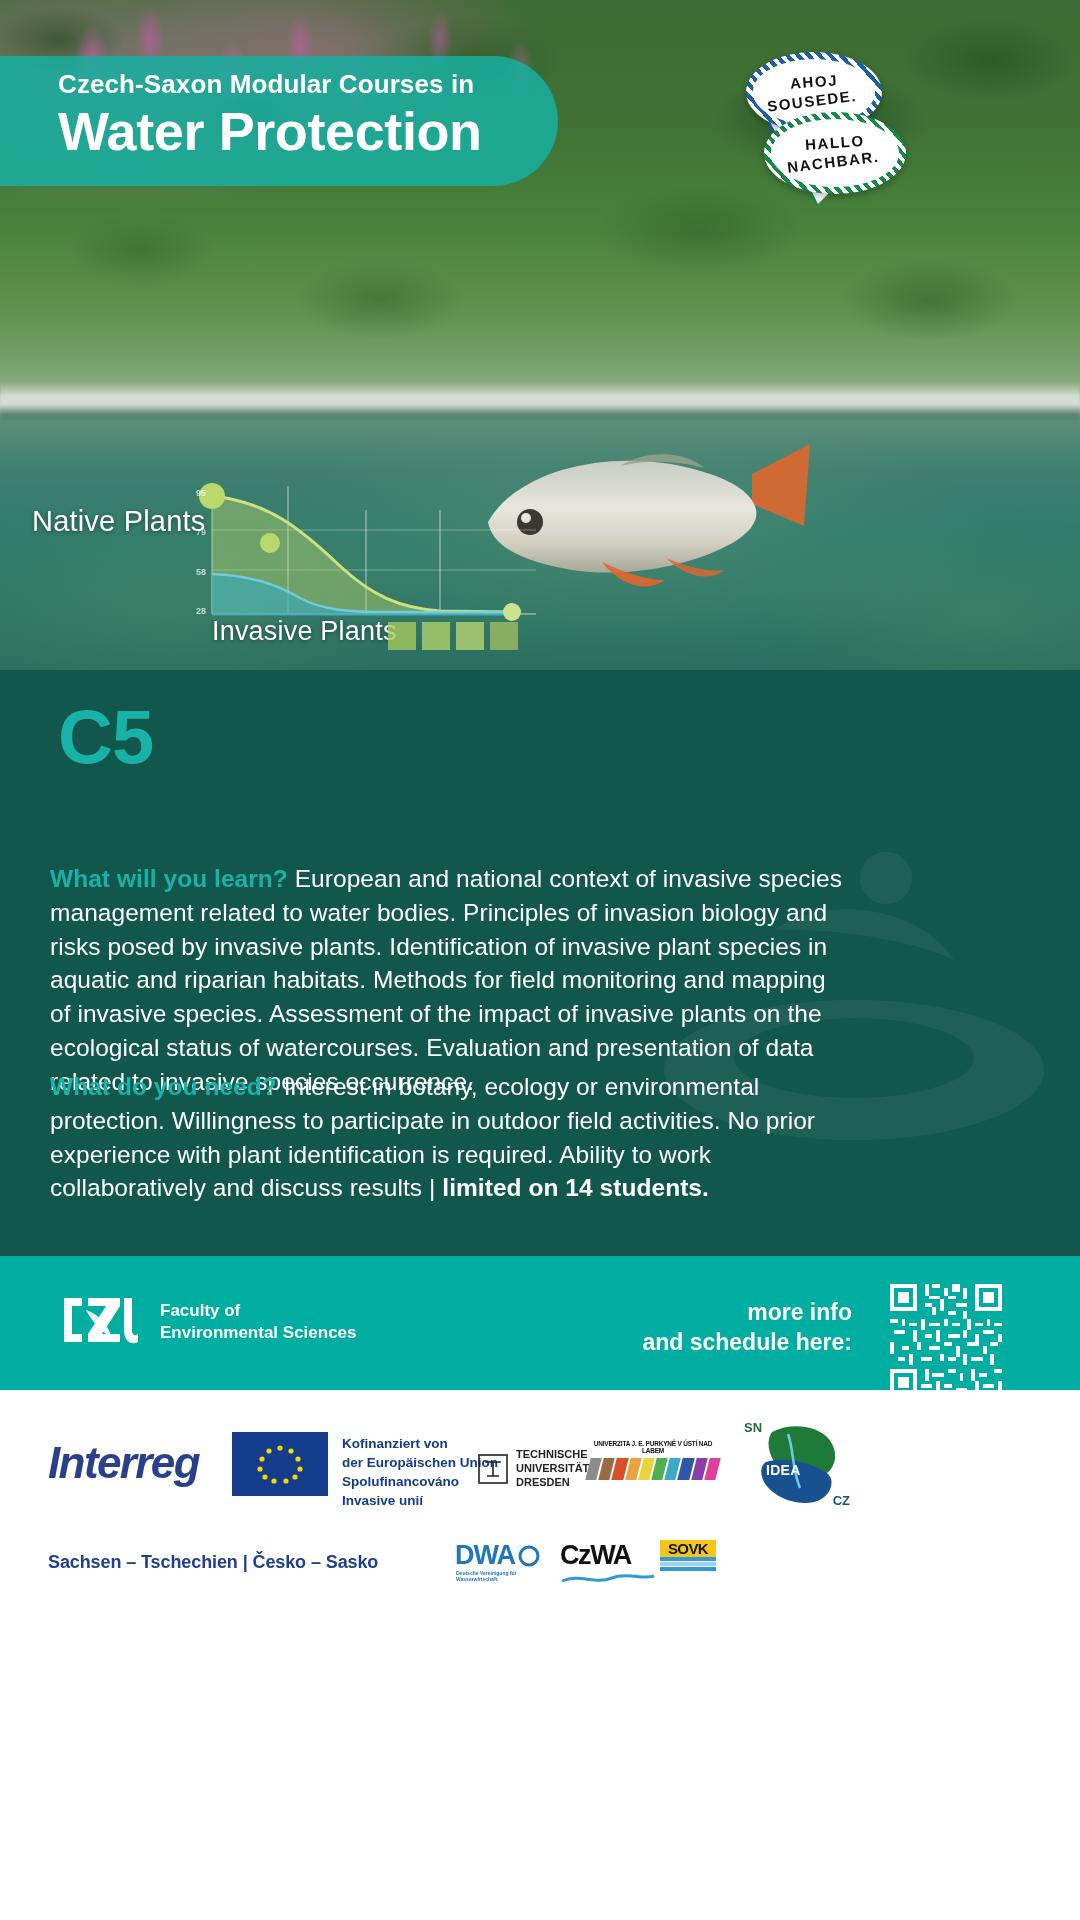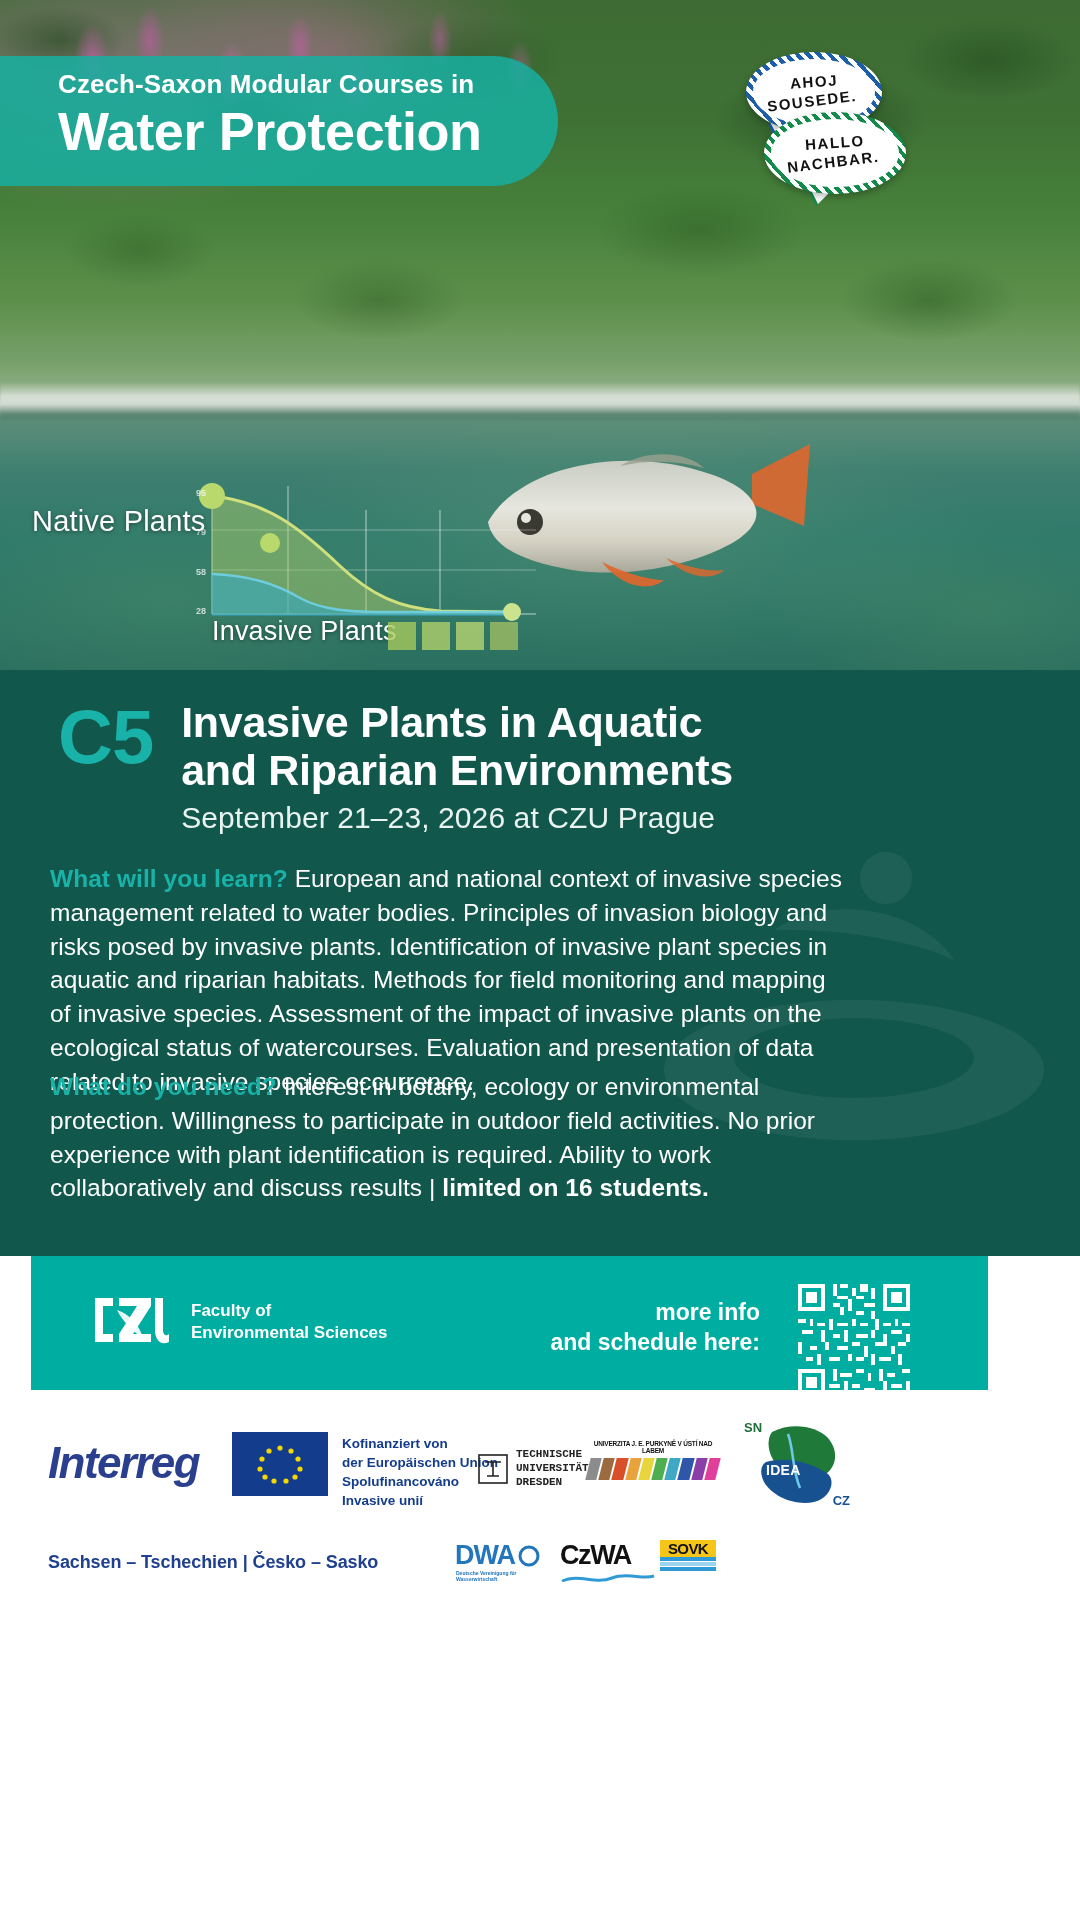--- a/index.html
+++ b/index.html
@@ -176,23 +176,22 @@
     position: absolute; left: 50px; width: 800px;
     color: #ffffff; font-size: 24.5px; line-height: 1.38; letter-spacing: .05px;
   }
   .para.p1 { top: 192px; }
   .para.p2 { top: 400px; }
   .q { color: #19b2a8; font-weight: 700; }
   .strong { font-weight: 700; }
 
   
   .band-teal {
-    position: absolute; left: 0; top: 1256px; width: 957px; height: 134px;
+    position: absolute; left: 0; top: 1256px; width: 1080px; height: 134px;
     background: #00ada1;
-    margin-left: 31px;
   }
   .czu-logo { position: absolute; left: 58px; top: 32px; width: 86px; height: 64px; }
   .czu-text {
     position: absolute; left: 160px; top: 44px;
     color: #ffffff; font-size: 17px; font-weight: 700; line-height: 1.28;
   }
   .moreinfo {
     position: absolute; right: 228px; top: 42px; text-align: right;
     color: #ffffff; font-size: 23px; font-weight: 700; line-height: 1.3;
   }
@@ -213,21 +212,21 @@
     background: #143c8c;
   }
   .eu-text {
     position: absolute; left: 342px; top: 44px;
     color: #143c8c; font-size: 13.5px; font-weight: 700; line-height: 1.42;
   }
   .sachsen {
     position: absolute; left: 48px; top: 162px;
     color: #1f3f8f; font-size: 18px; font-weight: 700; letter-spacing: -.1px; text-align: center;
   }
-  .tud { position: absolute; left: 478px; top: 58px; display: flex; align-items: center; gap: 8px; font-family: Liberation Mono, monospace; }
+  .tud { position: absolute; left: 478px; top: 58px; display: flex; align-items: center; gap: 8px; }
   .tud-text { color: #222; font-size: 11px; font-weight: 700; line-height: 1.25; }
   .ujep { position: absolute; left: 588px; top: 50px; width: 130px; }
   .ujep-text { color: #111; font-size: 6.5px; font-weight: 700; text-align: center; letter-spacing: -.2px; }
   .ujep-bars { display: flex; gap: 2px; margin-top: 4px; height: 22px; transform: skewX(-14deg); }
   .ujep-bars i { flex: 1; display: block; }
   .snideal { position: absolute; left: 742px; top: 28px; width: 110px; height: 90px; }
   .sn-lab { position: absolute; left: 2px; top: 2px; color: #1f6e3a; font-size: 13px; font-weight: 700; }
   .cz-lab { position: absolute; right: 2px; bottom: 0px; color: #17518f; font-size: 13px; font-weight: 700; }
   .idea-lab {
     position: absolute; left: 24px; top: 44px; color: #ffffff;
@@ -326,33 +325,28 @@
   <div class="body-green">
     <svg class="ghost-fish" viewBox="0 0 420 400">
       <ellipse cx="230" cy="250" rx="190" ry="70" fill="#ffffff"></ellipse>
       <ellipse cx="230" cy="238" rx="120" ry="40" fill="#12574c"></ellipse>
       <circle cx="262" cy="58" r="26" fill="#ffffff"></circle>
       <path d="M150 110 C210 70 300 92 330 140 C290 120 210 108 150 110 Z" fill="#ffffff"></path>
     </svg>
 
     <div class="course-head">
       <div class="course-code">C5</div>
-      <div>
-        <div class="course-title">Invasive Plants in Aquatic</div>
-        <div class="course-title">and Riparian Environments</div>
-        <div class="course-date">September 21–23, 2026 at CZU Prague</div>
-      </div>
     </div>
 
     <p class="para p1">
       <span class="q">What will you learn?</span><span> European and national context of invasive species management related to water bodies. Principles of invasion biology and risks posed by invasive plants. Identification of invasive plant species in aquatic and riparian habitats. Methods for field monitoring and mapping of invasive species. Assessment of the impact of invasive plants on the ecological status of watercourses.  Evaluation and presentation of data related to invasive species occurrence.</span>
     </p>
 
     <p class="para p2">
-      <span class="q">What do you need?</span><span> Interest in botany, ecology or environmental protection. Willingness to participate in outdoor field activities. No prior experience with plant identification is required. Ability to work collaboratively and discuss results | </span><span class="strong">limited on 16 students.</span>
+      <span class="q">What do you need?</span><span> Interest in botany, ecology or environmental protection. Willingness to participate in outdoor field activities. No prior experience with plant identification is required. Ability to work collaboratively and discuss results | </span><span class="strong">limited on 14 students.</span>
     </p>
   </div>
 
   <div class="band-teal">
     <svg class="czu-logo" viewBox="0 0 86 64">
       <path d="M6 10 L6 54 L24 54 L24 46 L14 46 L14 18 L24 18 L24 10 Z" fill="#ffffff"></path>
       <path d="M30 10 L62 10 L62 18 L44 46 L62 46 L62 54 L30 54 L30 46 L48 18 L30 18 Z" fill="#ffffff"></path>
       <path d="M66 10 L74 10 L74 42 C74 48 78 48 80 46 L80 54 C72 58 66 52 66 42 Z" fill="#ffffff"></path>
       <path d="M28 22 C40 26 50 36 54 50 C44 44 34 34 28 22 Z" fill="#ffffff" opacity=".9"></path>
     </svg>

